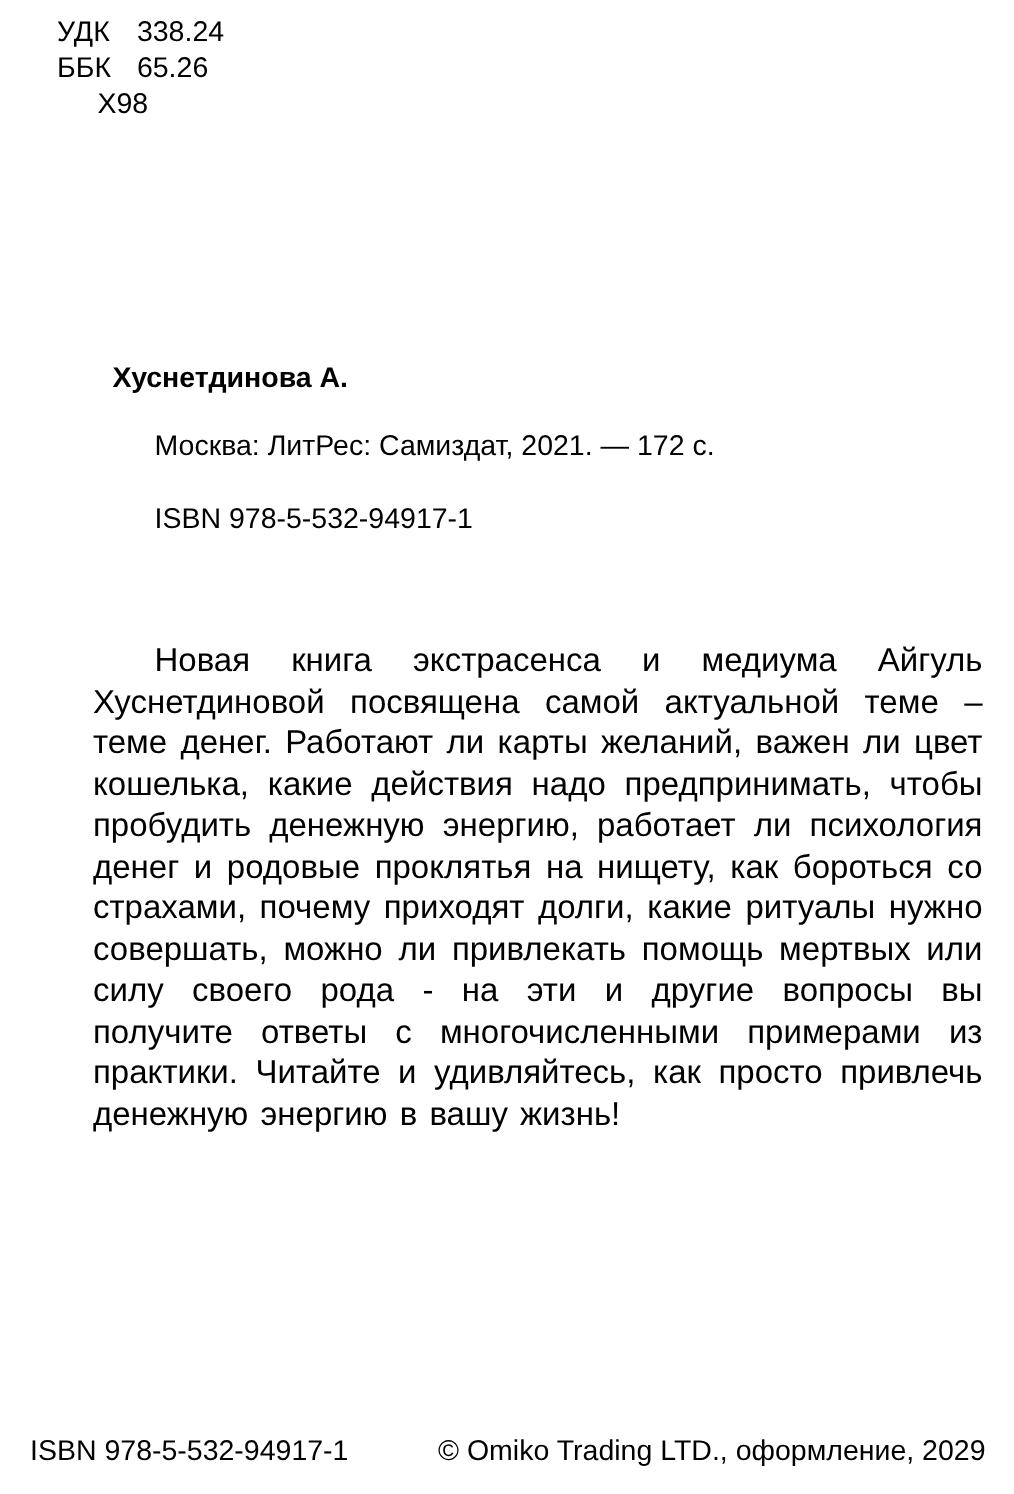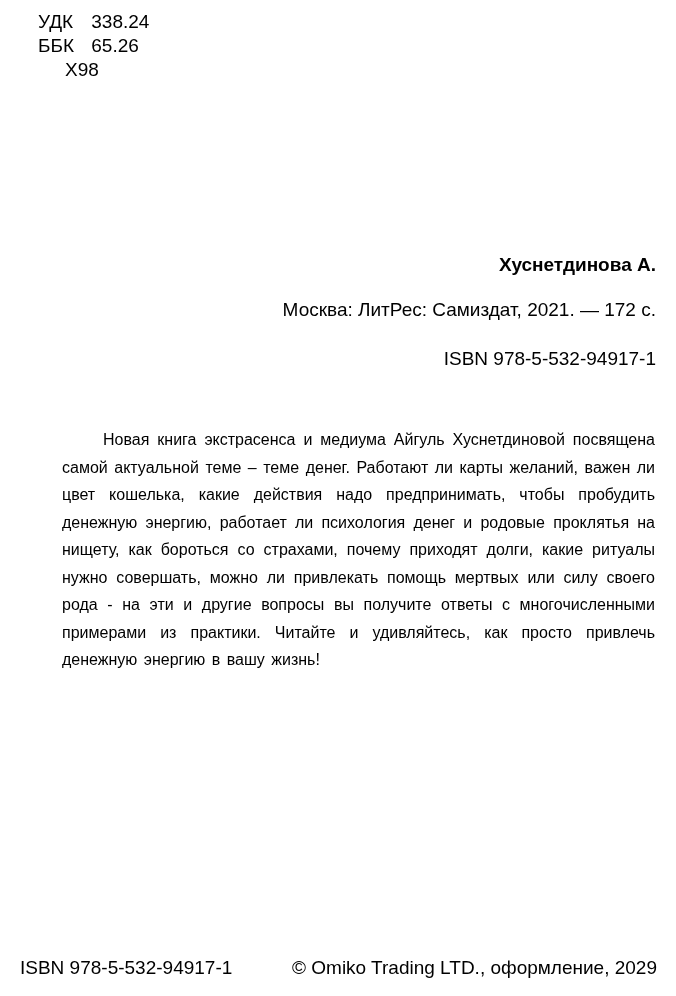--- a/index.html
+++ b/index.html
@@ -30,46 +30,45 @@
     display: inline-block;
     width: 48px;
   }
   .author-code {
     padding-left: 27px;
   }
 
   
   .imprint {
     position: absolute;
-    top: 252px;
+    top: 240px;
     left: 75px;
     right: 20px;
     font-size: 19px;
     line-height: 25px;
-    text-align: right;
   }
   .imprint .author {
     font-weight: bold;
     margin: 0 0 20px 0;
   }
   .imprint .bib {
     margin: 0 0 0 28px;
   }
   .imprint .isbn-line {
     margin: 24px 0 0 28px;
   }
 
   
   .annotation {
     position: absolute;
     top: 426px;
     left: 62px;
     right: 21px;
     margin: 0;
-    font-size: 16px;
+    font-size: 22px;
     line-height: 27.5px;
     text-align: justify;
     text-align-last: left;
     text-indent: 41px;
     word-spacing: 2px;
   }
 
   
   .footer {
     position: absolute;

